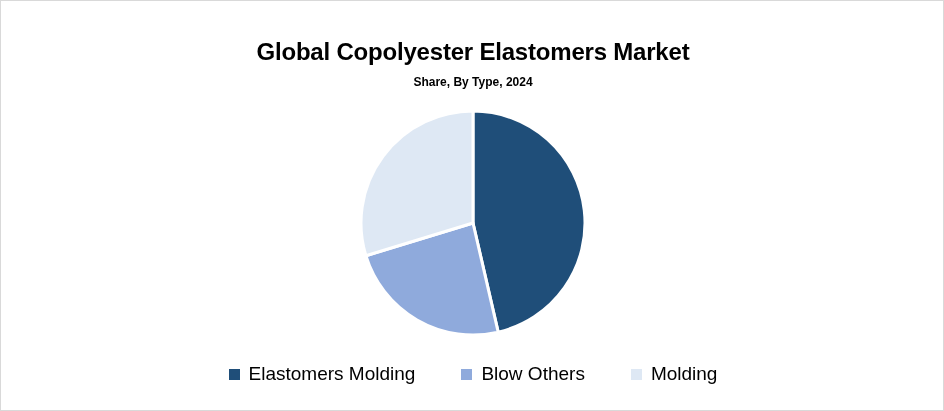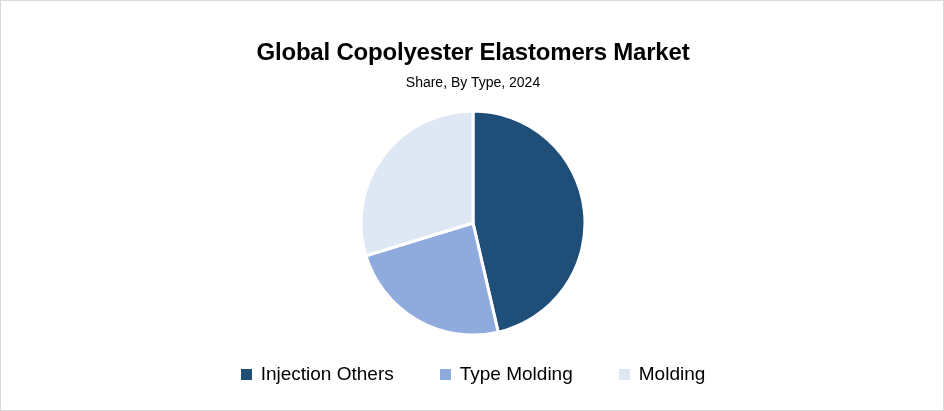--- a/index.html
+++ b/index.html
@@ -30,22 +30,22 @@
     margin-top: 16px;
   }
   #chart-title {
     font-size: 24px;
     font-weight: bold;
     color: #000000;
     line-height: 30px;
     letter-spacing: -0.2px;
   }
   #chart-subtitle {
-    font-size: 14px;
-    font-weight: normal;
+    font-size: 12px;
+    font-weight: bold;
     color: #000000;
     line-height: 24px;
     margin-top: 3px;
   }
   #pie-wrap {
     position: absolute;
     left: 360px;
     top: 110px;
     width: 224px;
     height: 224px;
@@ -102,26 +102,26 @@
           <path d="M 112 112 L 137.19 221.13 A 112 112 0 0 1 4.89 144.75 Z" fill="#8FAADC" stroke="#FFFFFF" stroke-width="3" stroke-linejoin="round"></path>
           <path d="M 112 112 L 4.89 144.75 A 112 112 0 0 1 112.00 0.00 Z" fill="#DEE8F4" stroke="#FFFFFF" stroke-width="3" stroke-linejoin="round"></path>
         </g>
     </svg>
   </div>
 
   <div id="legend">
 
     <div class="legend-item">
       <span class="legend-swatch" style="background: rgb(31, 78, 121);"></span>
-      <span class="legend-label">Injection Others</span>
+      <span class="legend-label">Elastomers Molding</span>
     </div>
 
     <div class="legend-item">
       <span class="legend-swatch" style="background: rgb(143, 170, 220);"></span>
-      <span class="legend-label">Type Molding</span>
+      <span class="legend-label">Blow Others</span>
     </div>
 
     <div class="legend-item">
       <span class="legend-swatch" style="background: rgb(222, 232, 244);"></span>
       <span class="legend-label">Molding</span>
     </div>
 
   </div>
 
 </div>

